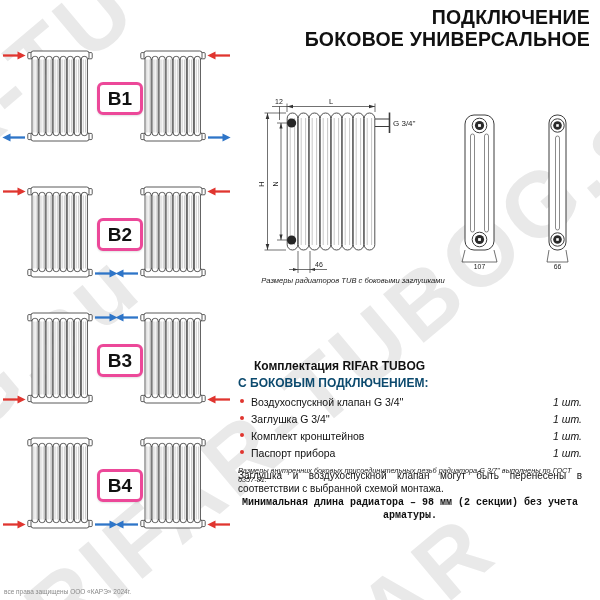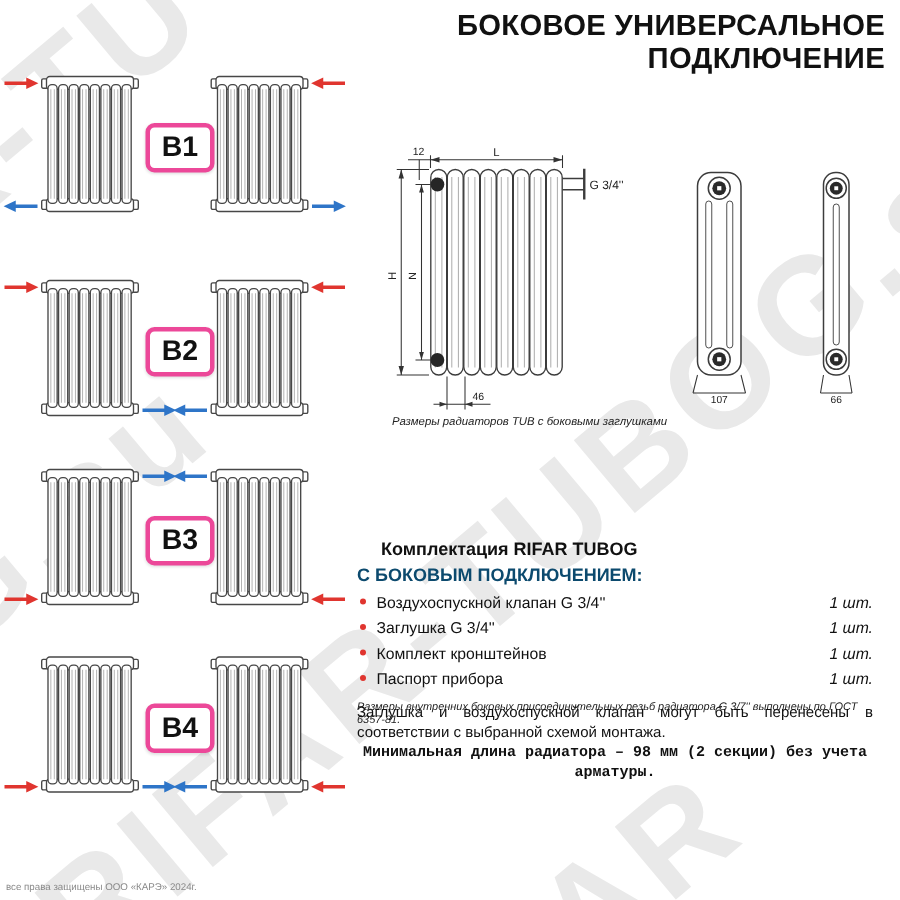--- a/index.html
+++ b/index.html
@@ -51,22 +51,22 @@
   <div id="wm">
     <div id="wm-inner">
         <div class="wm-line" style="margin-left: 20px;">TUBOG RIFAR-TU</div>
         <div class="wm-line" style="margin-left: -140px;">RIFAR-TUBOG.su</div>
         <div class="wm-line" style="margin-left: 20px;">TUBOG RIFAR-TUBOG.su</div>
         <div class="wm-line" style="margin-left: -140px;">R-TUBOG.su RIFAR</div>
       </div>
   </div>
 
   <div id="title">
+    <div>ПОДКЛЮЧЕНИЕ</div>
     <div>БОКОВОЕ УНИВЕРСАЛЬНОЕ</div>
-    <div>ПОДКЛЮЧЕНИЕ</div>
   </div>
 
   <div id="schemes">
       <div class="scheme-row" style="top: 50px;">
         <svg width="66" height="92" viewBox="0 0 66 92" class="rad" style="left: 27px;">
           <rect fill="#fff" stroke="#474747" stroke-width="0.9" x="0.8" y="2.6" width="4" height="6.2" rx="1"></rect>
           <rect fill="#fff" stroke="#474747" stroke-width="0.9" x="61.2" y="2.6" width="4" height="6.2" rx="1"></rect>
           <rect fill="#fff" stroke="#474747" stroke-width="0.9" x="0.8" y="83.4" width="4" height="6.2" rx="1"></rect>
           <rect fill="#fff" stroke="#474747" stroke-width="0.9" x="61.2" y="83.4" width="4" height="6.2" rx="1"></rect>
           <rect fill="#fff" stroke="#474747" stroke-width="0.9" x="4" y="1" width="58" height="8.6" rx="2.2"></rect>

